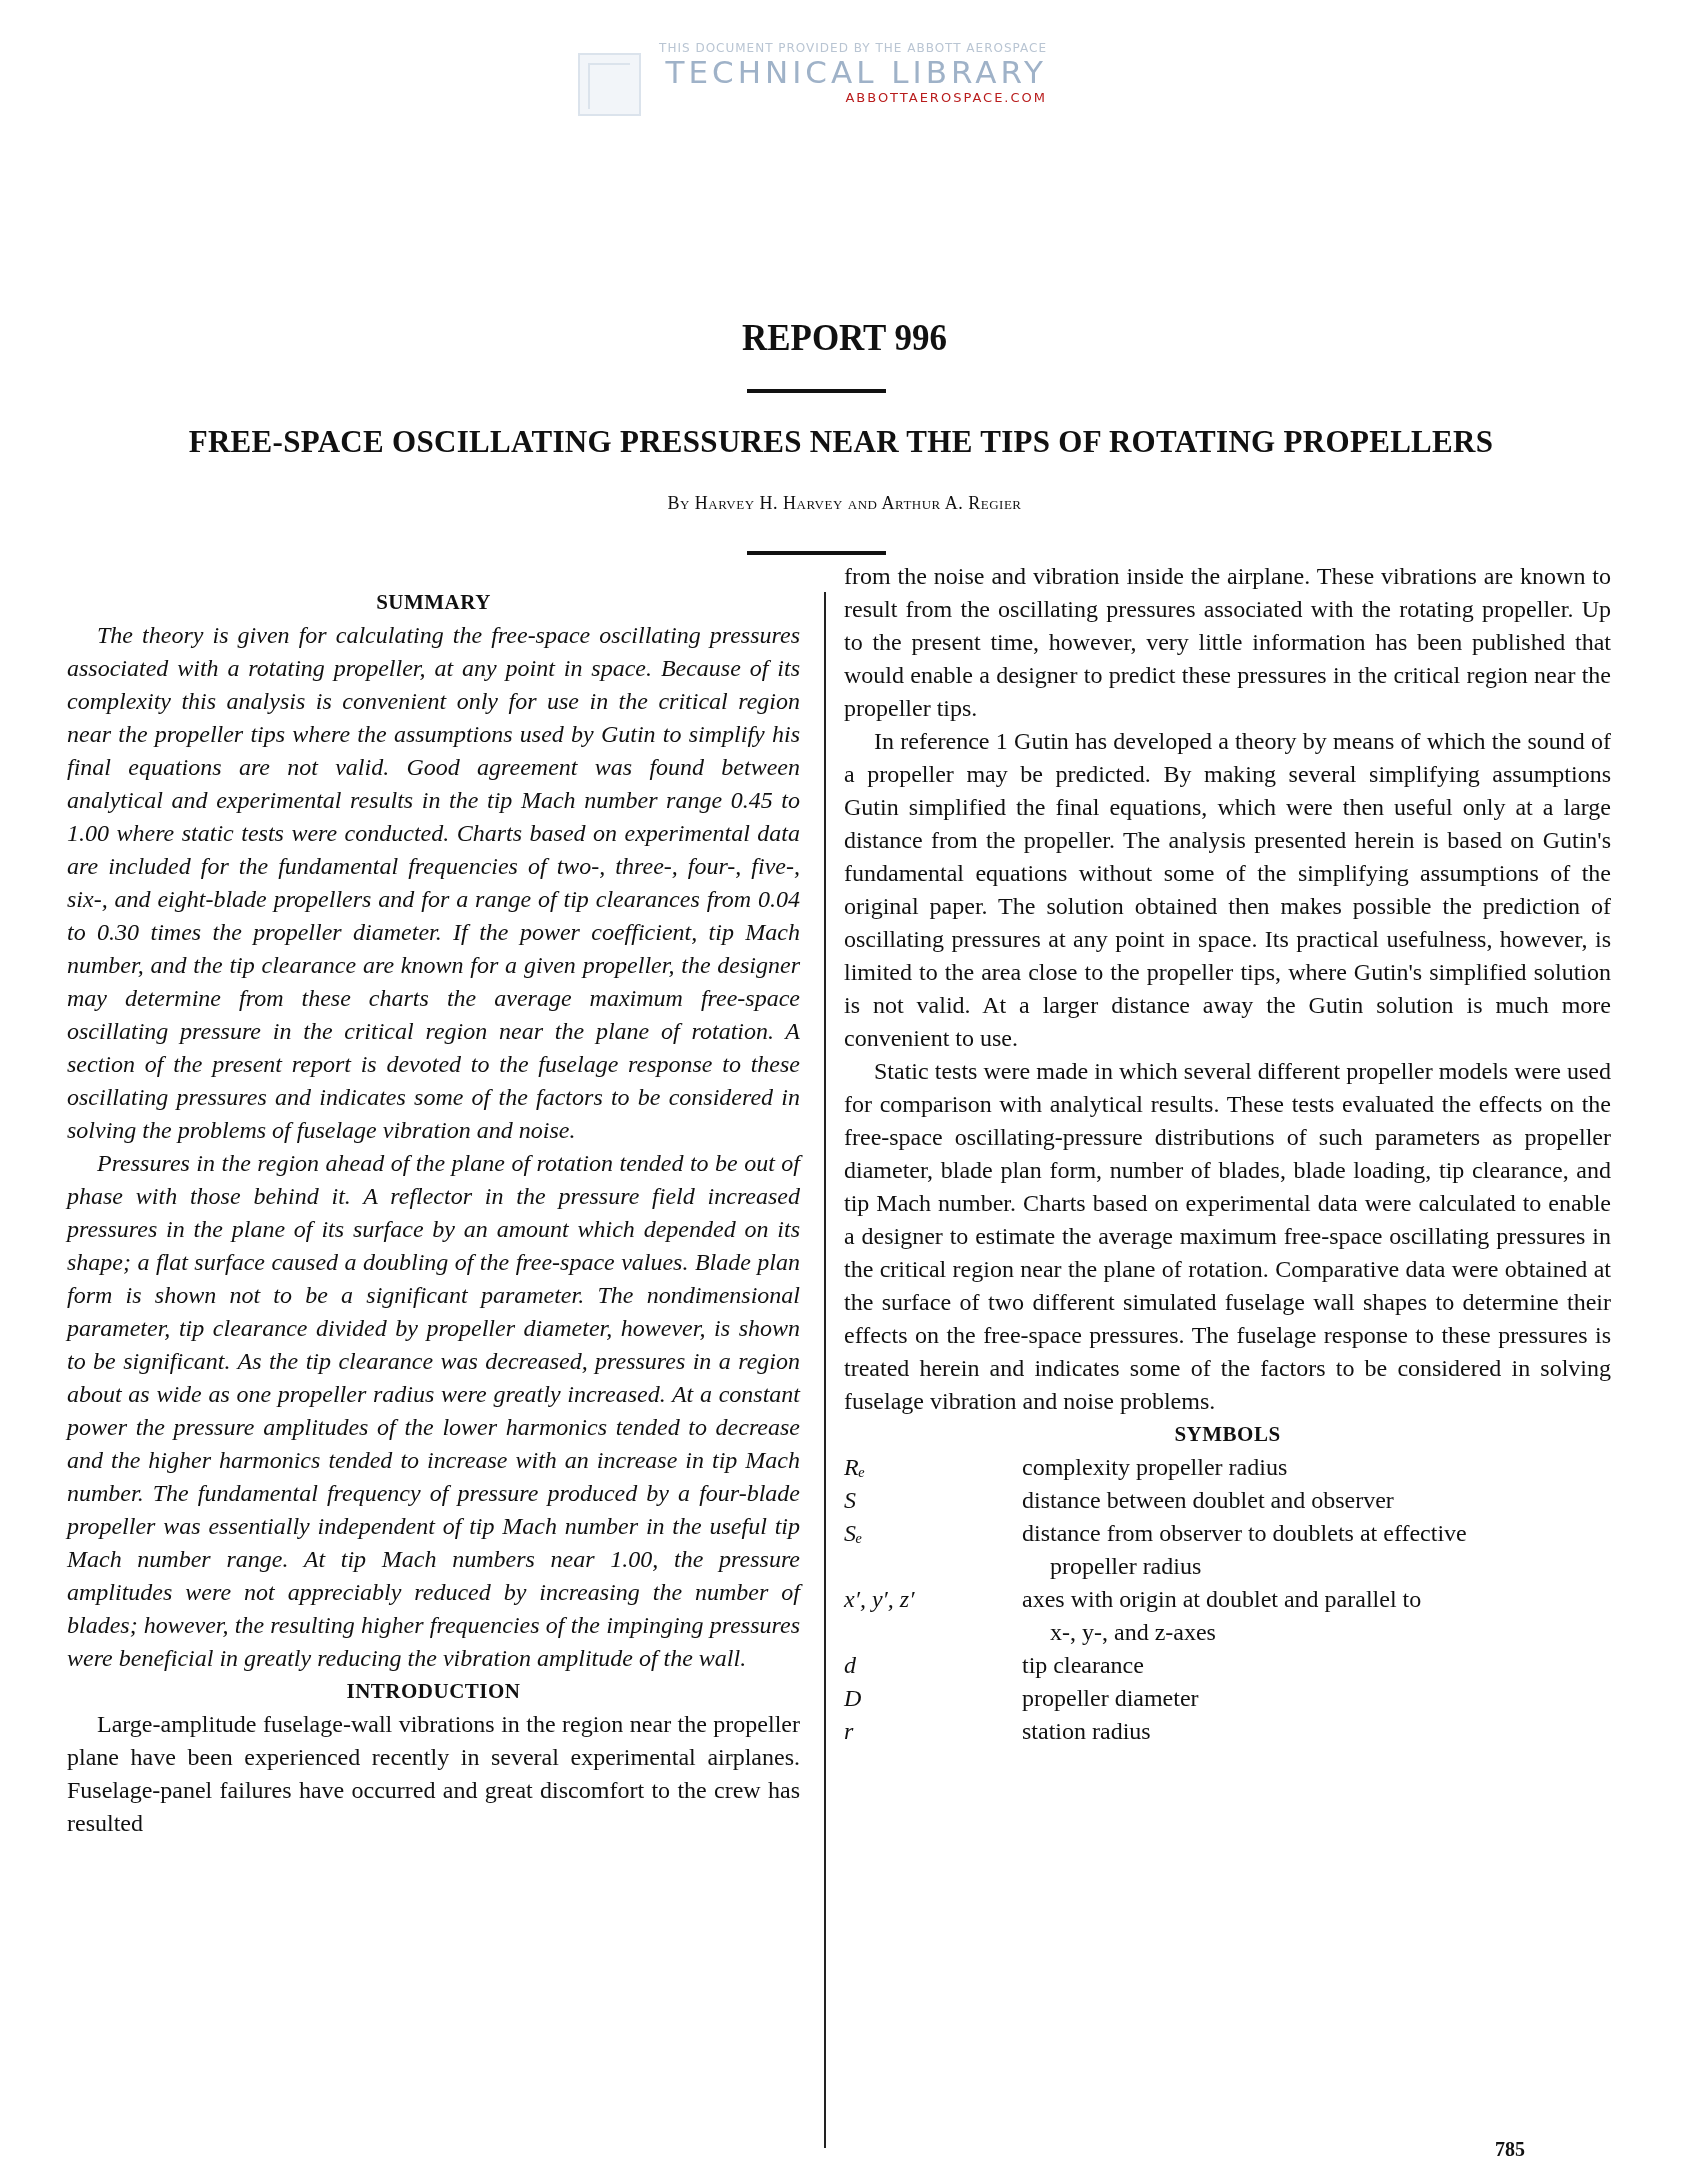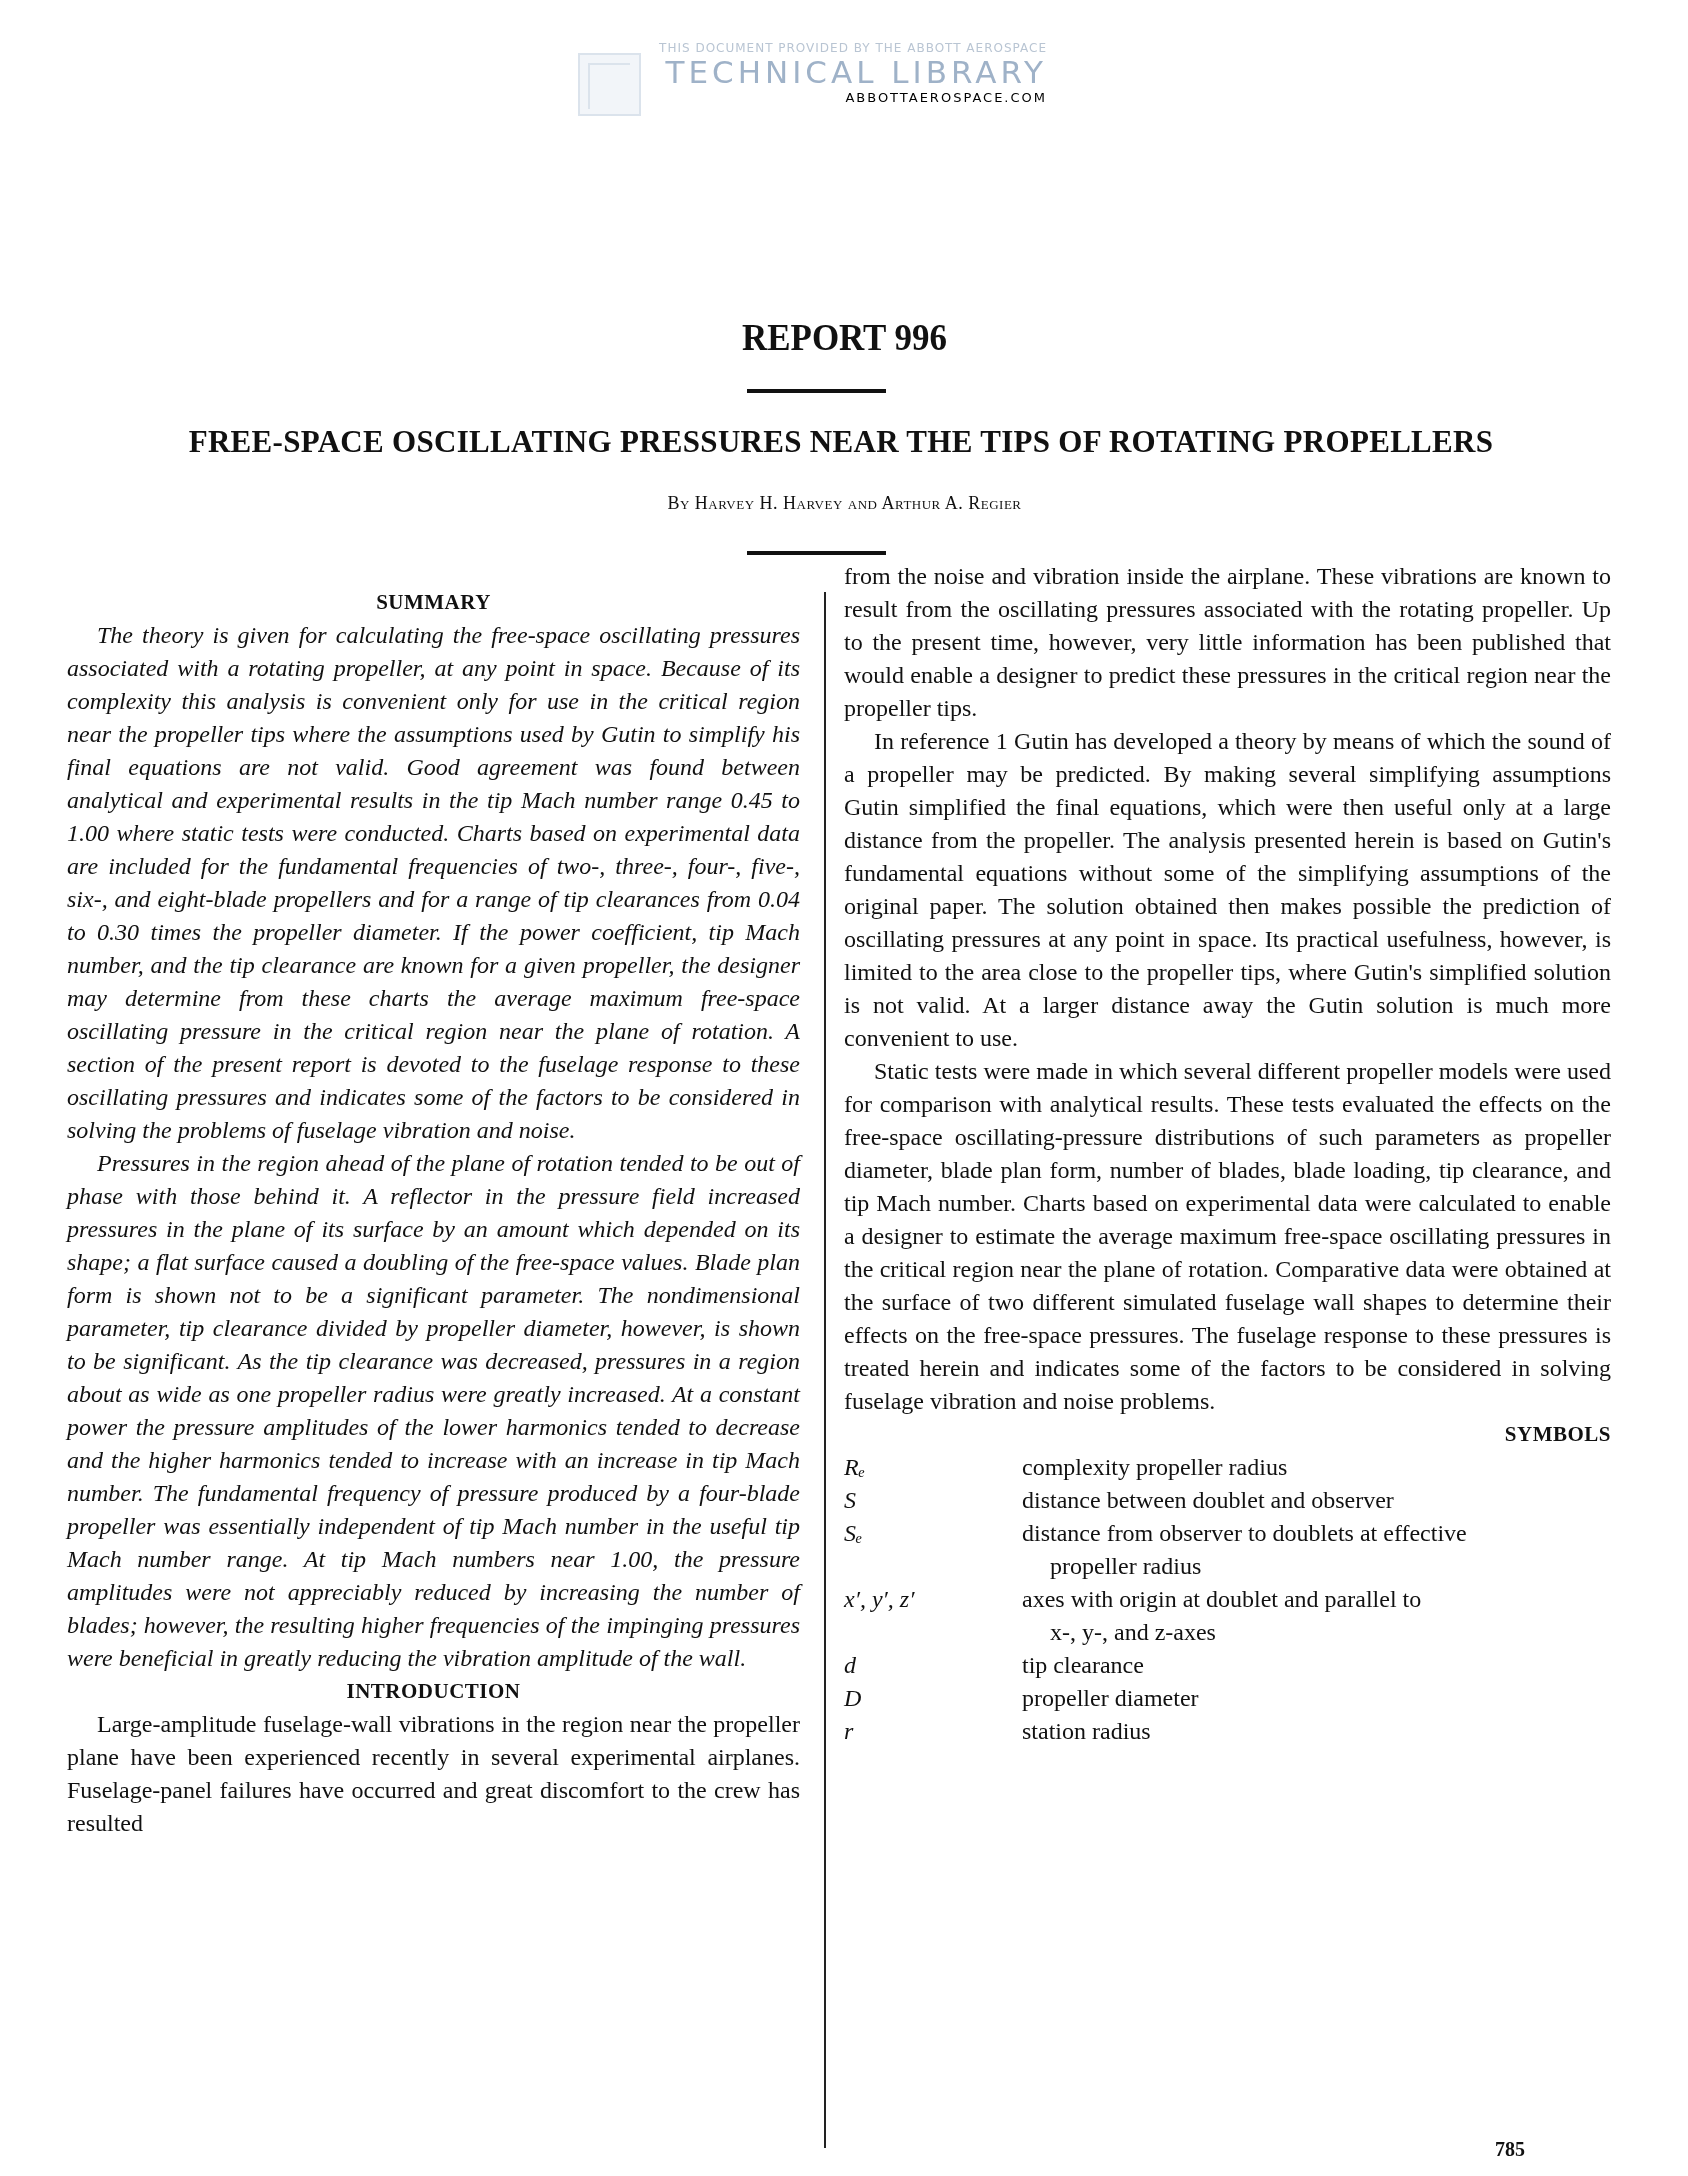--- a/index.html
+++ b/index.html
@@ -1,21 +1,21 @@
 <!DOCTYPE html>
 <html><head>
 <meta charset="utf-8">
 <style>
   html, body { margin: 0; padding: 0; background: #ffffff; }
   body { width: 1689px; height: 2176px; position: relative; overflow: hidden; color: #111; font-family: "DejaVu Serif", serif; }
 
   .watermark { position: absolute; left: 572px; top: 4px; width: 475px; height: 75px; margin-top: 33px; }
   .wm-doc { position: absolute; left: 0; top: 4px; width: 475px; text-align: right; font-family: "DejaVu Sans", sans-serif; font-size: 12px; letter-spacing: 1px; color: #b9c5d3; text-transform: uppercase; }
   .wm-lib { position: absolute; left: 0; top: 18px; width: 475px; text-align: right; font-family: "DejaVu Sans", sans-serif; font-size: 31px; letter-spacing: 4px; color: #9fb2c8; line-height: 34px; }
-  .wm-url { position: absolute; left: 0; top: 53px; width: 475px; text-align: right; font-family: "DejaVu Sans", sans-serif; font-size: 13px; letter-spacing: 2px; color: #000000; }
+  .wm-url { position: absolute; left: 0; top: 53px; width: 475px; text-align: right; font-family: "DejaVu Sans", sans-serif; font-size: 13px; letter-spacing: 2px; color: #b91c1c; }
   .wm-logo { position: absolute; left: 6px; top: 16px; width: 59px; height: 59px; border: 2px solid #dbe3ec; background: #f2f5f9; }
   .wm-logo::after { content: ""; position: absolute; left: 8px; top: 8px; width: 40px; height: 44px; border-left: 2px solid #dbe3ec; border-top: 2px solid #dbe3ec; }
 
   .report-no { position: absolute; left: 0; width: 1689px; top: 315px; text-align: center; font-family: "Liberation Serif", serif; font-weight: bold; font-size: 38px; transform: scaleX(0.92); }
   .rule { position: absolute; height: 4px; background: #111; }
   .rule.r1 { left: 747px; top: 389px; width: 139px; }
   .rule.r2 { left: 747px; top: 551px; width: 139px; }
   .title { position: absolute; left: 59px; width: 1564px; top: 424px; text-align: center; font-family: Liberation Serif, serif; font-weight: bold; font-size: 31px; letter-spacing: 0.3px; }
   .byline { position: absolute; left: 0; width: 1689px; top: 493px; text-align: center; font-family: "Liberation Serif", serif; font-size: 18px; font-variant: small-caps; letter-spacing: 0.5px; }
 
@@ -23,21 +23,21 @@
 
   .col { position: absolute; font-family: "Liberation Serif", serif; font-size: 24px; line-height: 33px; text-align: justify; }
   .col.left { left: 67px; top: 586px; width: 733px; }
   .col.right { left: 844px; top: 560px; width: 767px; }
   .col p { margin: 0; text-indent: 30px; }
   .col p.noindent { text-indent: 0; }
   .col .ital { font-style: italic; }
   .heading { text-align: center; text-indent: 0 !important; font-family: "Liberation Serif", serif; font-weight: bold; font-size: 21px; letter-spacing: 0.5px; margin: 0; }
   .h-summary { margin-bottom: 22px; }
   .h-intro { margin-top: 14px; margin-bottom: 22px; }
-  .h-symbols { margin-top: 38px; margin-bottom: 20px; text-align: right; }
+  .h-symbols { margin-top: 38px; margin-bottom: 20px; }
 
   .sym-table { width: 100%; border-collapse: collapse; }
   .sym-table td { vertical-align: top; padding: 0; font-family: "Liberation Serif", serif; font-size: 24px; line-height: 33px; }
   .sym-table td.sym { width: 178px; font-style: italic; }
   .sym-table td.def { text-align: justify; }
   .sym-table td.def .cont { display: block; padding-left: 28px; }
 
   .page-number { position: absolute; left: 1495px; top: 2138px; font-family: "Liberation Serif", serif; font-weight: bold; font-size: 20px; }
 </style>
 </head>

